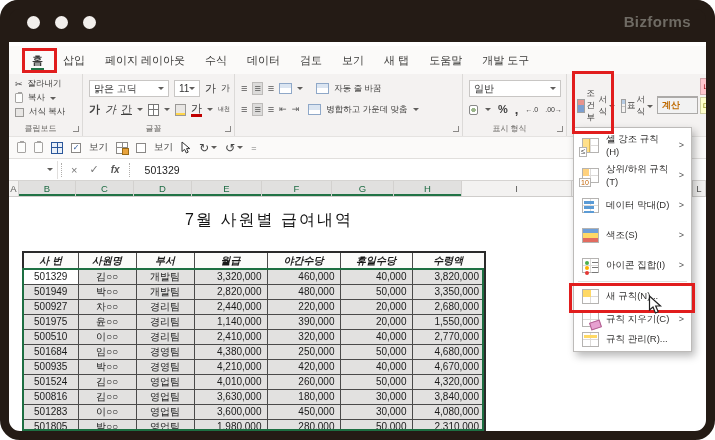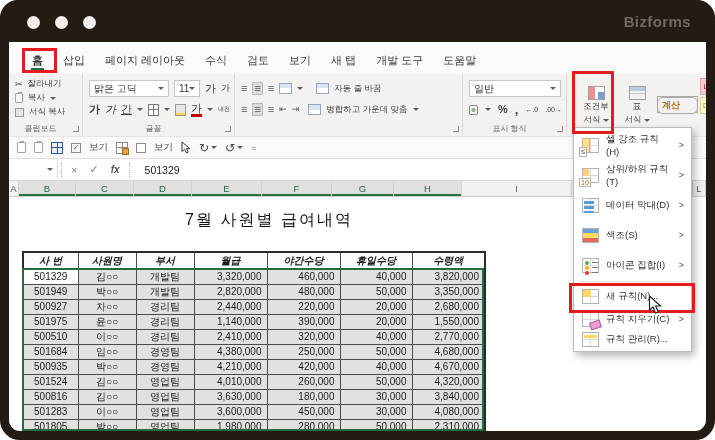--- a/index.html
+++ b/index.html
@@ -31,26 +31,26 @@
   .g { font-size:11px; color:#404040; line-height:1; }
   .g.bold { font-weight:700; } .g.ital { font-style:italic; } .g.und { text-decoration:underline; }
   .g.fcolor { border-bottom:3px solid #c00000; }
   .ic-borders { width:12px; height:12px; border:1px solid #777; background-image:linear-gradient(#777,#777),linear-gradient(#777,#777); background-size:12px 1px,1px 12px; background-position:center; background-repeat:no-repeat; background-color:#fff; }
   .ic-fill { width:12px; height:12px; background:linear-gradient(#e8e6e4 0 8px, #ffd54a 8px 12px); border:1px solid #9a9896; }
   .tri { font-size:11px; color:#555; line-height:1; }
   .tri.sel { background:#dcdbda; border:1px solid #bdbbb9; padding:0 1px; }
   .ico-sm { width:13px; height:11px; border:1px solid #8fa8c8; background:linear-gradient(#dbe5f1 0 50%, #fff 50%); flex:none; }
   .rtext { font-size:8.5px; color:#3b3a39; white-space:nowrap; }
   .ic-money { width:12px; height:10px; border:1px solid #888; border-radius:2px; background:radial-gradient(circle at center, #9ab58a 0 2px, #fff 2.5px); }
-  .btn2 { display:flex; flex-direction:column; align-items:center; justify-content:center; gap:1px; font-size:8.5px; color:#3b3a39; }
+  .btn2 { display:flex; flex-direction:row; align-items:center; justify-content:flex-end; gap:1px; font-size:8.5px; color:#3b3a39; }
   .cf-ic { width:17px; height:14px; border:1px solid #a0a0a0; background:linear-gradient(90deg,#e8938c 0 6px,#fff 6px); position:relative; }
   .cf-ic::after { content:""; position:absolute; right:0; bottom:0; width:6px; height:7px; background:#7c9fd0; }
   .tf-ic { width:17px; height:14px; border:1px solid #a0a0a0; background-image:linear-gradient(#b7cce4,#b7cce4),linear-gradient(#c8c6c4,#c8c6c4); background-size:17px 4px,17px 1px; background-position:top,center; background-repeat:no-repeat; }
   .stylebox { width:41px; height:17px; border:1px solid #acaaa8; background:#fff; font-size:9px; color:#222; display:flex; align-items:center; padding-left:4px; }
-  .stylebox.calc { background:#f2f2f2; color:#bf6a00; font-weight:700;border-radius:6px; }
+  .stylebox.calc { background:#f2f2f2; color:#bf6a00; font-weight:700; }
   .sliver { position:absolute; width:7px; height:17px; overflow:hidden; font-size:9px; line-height:17px; padding-left:2px; }
   .sliver.bad { background:#ffc7ce; color:#9c0006; border:1px solid #d4a7ac; }
   .sliver.memo { background:#ffffcc; color:#7f7f00; border:1px solid #cfcf9e; }
 
   
   .quickbar { position:absolute; top:136px; left:9px; right:9px; height:23px; background:#fbfaf9; border-top:1px solid #e5e3e1; border-bottom:1px solid #e1dfdd; display:flex; align-items:center; gap:8px; padding-left:8px; z-index:6; font-size:9.5px; color:#3b3a39; }
   .clip { width:9px; height:11px; border:1px solid #a6a4a2; border-radius:1px; position:relative; background:#fdfdfc; }
   .clip::before { content:""; position:absolute; top:-2px; left:2px; width:4px; height:2px; background:#a6a4a2; }
   .grid-ic { width:12px; height:12px; border:1px solid #2b579a; background-image:linear-gradient(#2b579a,#2b579a),linear-gradient(#2b579a,#2b579a); background-size:12px 1px,1px 12px; background-position:center; background-repeat:no-repeat; background-color:#eaf0f8; position:relative; }
   .grid-ic.lock { border-color:#8c8a88; background-color:#fff; background-image:linear-gradient(#8c8a88,#8c8a88),linear-gradient(#8c8a88,#8c8a88); }
@@ -117,25 +117,26 @@
     <div class="dot" style="left:55px"></div>
     <div class="dot" style="left:83px"></div>
     <div class="brand">Bizforms</div>
   </div>
 
   <div class="tabrow">
     <div class="tab active">홈</div>
     <div class="tab">삽입</div>
     <div class="tab">페이지 레이아웃</div>
     <div class="tab">수식</div>
+    <div class="tab">데이터</div>
     <div class="tab">검토</div>
     <div class="tab">보기</div>
     <div class="tab">새 탭</div>
+    <div class="tab">도움말</div>
     <div class="tab">개발 도구</div>
-    <div class="tab">도움말</div>
   </div>
 
   <div class="ribbon">
 
     <div class="rgroup" style="left:0;width:74px">
       <div class="rrow" style="top:4px">
         <span class="g" style="font-size:9px">✂</span>
         <span class="rtext">잘라내기</span>
       </div>
       <div class="rrow" style="top:18px">

